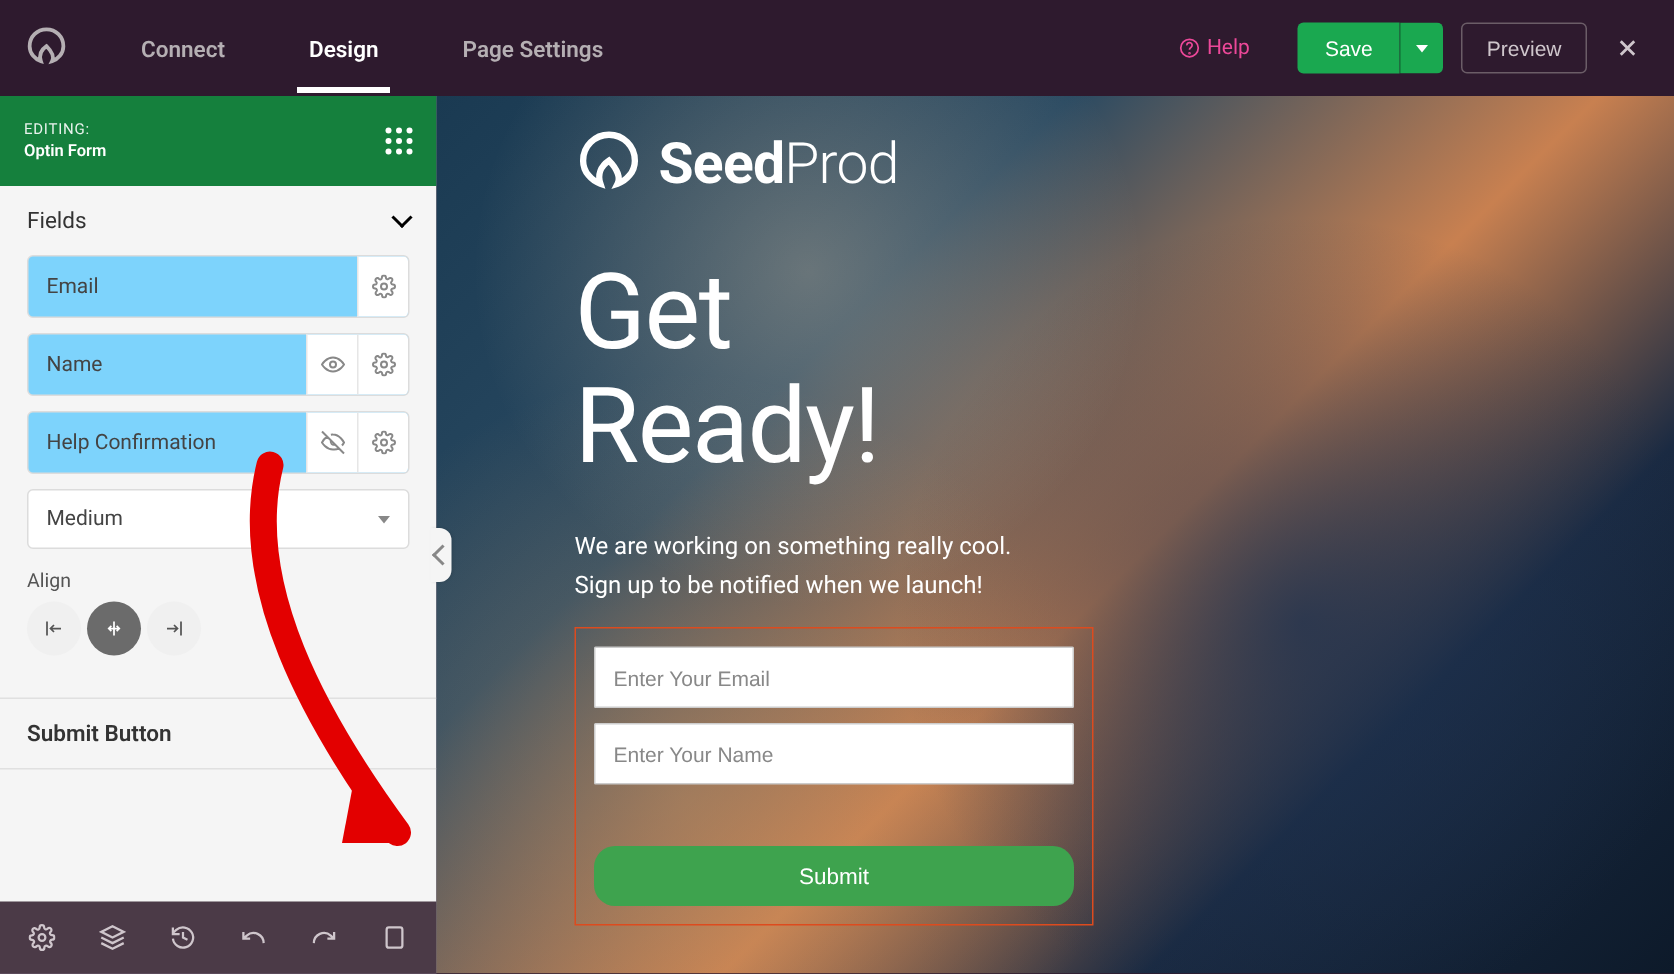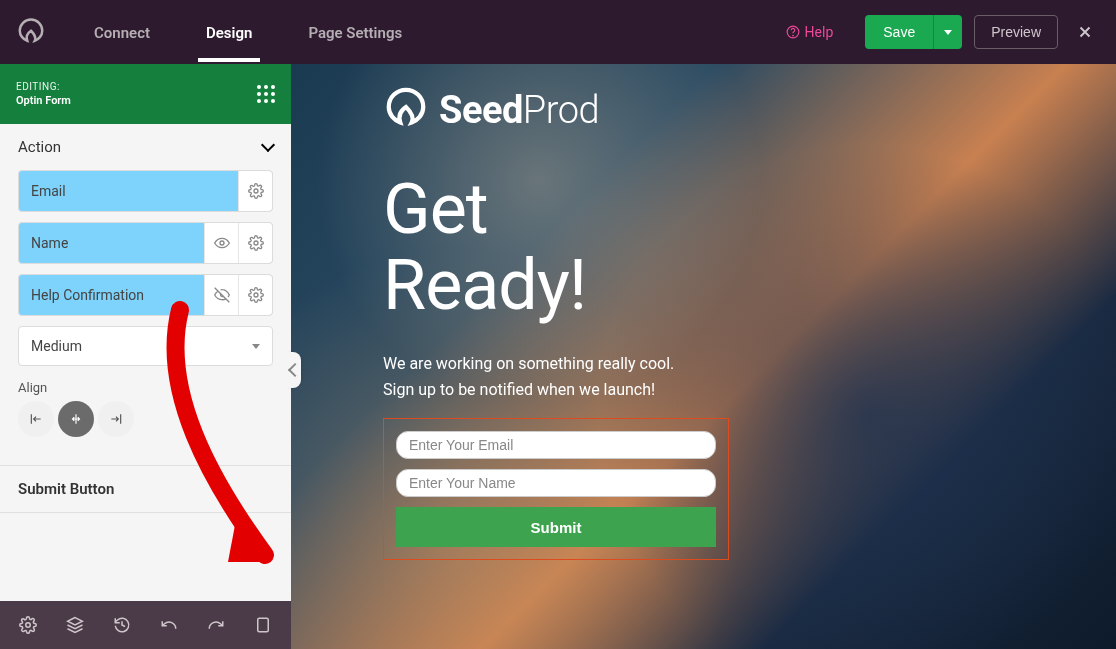--- a/index.html
+++ b/index.html
@@ -45,23 +45,23 @@
 .canvas { flex: 1; position: relative; background: linear-gradient(135deg, #1a3a52 0%, #2a4a62 30%, #c88050 55%, #1a2a42 75%, #0d1a2a 100%); overflow: hidden; }
 .canvas::before { content:""; position:absolute; inset:0; background: radial-gradient(circle at 30% 20%, rgba(255,220,180,.3), transparent 30%), radial-gradient(circle at 70% 60%, rgba(30,50,80,.8), transparent 40%), radial-gradient(circle at 20% 80%, rgba(200,150,100,.4), transparent 35%); }
 .canvas-inner { position: relative; padding: 22px 0 0 92px; z-index: 2; }
 .sp-logo { display: flex; align-items: flex-end; gap: 10px; margin-bottom: 40px; }
 .sp-logo svg { width: 46px; height: 46px; }
 .sp-logotype { font-size: 38px; font-weight: 300; color: #fff; letter-spacing: -.5px; }
 .sp-logotype b { font-weight: 700; }
 .headline { font-size: 70px; line-height: 1.08; color: #fff; font-weight: 400; letter-spacing: -1px; margin-bottom: 28px; }
 .subtext { color: #fff; font-size: 16px; line-height: 1.6; margin-bottom: 16px; }
 .form-wrap { border: 1px solid #dd4b1e; padding: 12px; width: 346px; }
-.form-input { width: 100%; height: 28px; background: #fff; border: 1px solid #ccc; border-radius: 12px; padding: 0 12px; font-size: 14px; color: #555; margin-bottom: 10px; }
+.form-input { width: 100%; height: 41px; background: #fff; border: 1px solid #ccc; border-radius: 1px; padding: 0 12px; font-size: 14px; color: #555; margin-bottom: 10px; }
 .form-input::placeholder { color: #888; }
-.form-submit { width: 100%; height: 40px; background: #3ea34e; color: #fff; border: none; border-radius: 0; font-size: 15px; cursor: pointer; font-weight:700;}
+.form-submit { width: 100%; height: 40px; background: #3ea34e; color: #fff; border: none; border-radius: 14px; font-size: 15px; cursor: pointer; font-weight:400;margin-top:31px;}
 .arrow-annot { position: absolute; left: 150px; top: 300px; z-index: 20; pointer-events: none; }
 svg { display: block; }
 .chev { width:10px;height:10px; border-right:2px solid currentColor; border-bottom:2px solid currentColor; transform:rotate(45deg); margin-top:-4px;}
 .chev-left{ transform:rotate(135deg); margin:0 0 0 2px;}
 </style>
 </head>
 <body>
 
 <div class="topbar">
   <div class="logo-main">
@@ -114,21 +114,21 @@
           <span></span>
           <span></span>
           <span></span>
           <span></span>
       </div>
     </div>
 
     <div class="panel-body">
       <div class="section">
         <div class="section-head">
-          <span class="title">Action</span>
+          <span class="title">Fields</span>
           <span class="chev"></span>
         </div>
         <div class="section-content">
           <div class="field-row">
             <span class="label">Email</span>
             <button class="icon-btn">
               <svg width="16" height="16" viewBox="0 0 24 24" fill="none" stroke="currentColor" stroke-width="2">
                   <circle cx="12" cy="12" r="3"></circle>
                   <path d="M19.4 15a1.7 1.7 0 00.3 1.8l.1.1a2 2 0 11-2.8 2.8l-.1-.1a1.7 1.7 0 00-1.8-.3 1.7 1.7 0 00-1 1.5V21a2 2 0 11-4 0v-.1a1.7 1.7 0 00-1-1.5 1.7 1.7 0 00-1.8.3l-.1.1a2 2 0 11-2.8-2.8l.1-.1a1.7 1.7 0 00.3-1.8 1.7 1.7 0 00-1.5-1H3a2 2 0 110-4h.1a1.7 1.7 0 001.5-1 1.7 1.7 0 00-.3-1.8l-.1-.1a2 2 0 112.8-2.8l.1.1a1.7 1.7 0 001.8.3h0a1.7 1.7 0 001-1.5V3a2 2 0 114 0v.1a1.7 1.7 0 001 1.5 1.7 1.7 0 001.8-.3l.1-.1a2 2 0 112.8 2.8l-.1.1a1.7 1.7 0 00-.3 1.8v0a1.7 1.7 0 001.5 1H21a2 2 0 110 4h-.1a1.7 1.7 0 00-1.5 1z"></path>
                 </svg>

